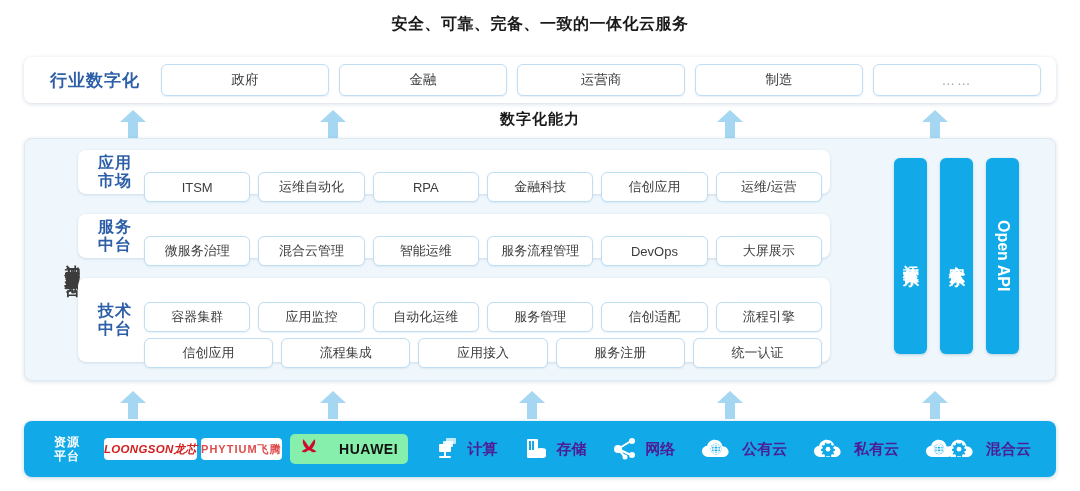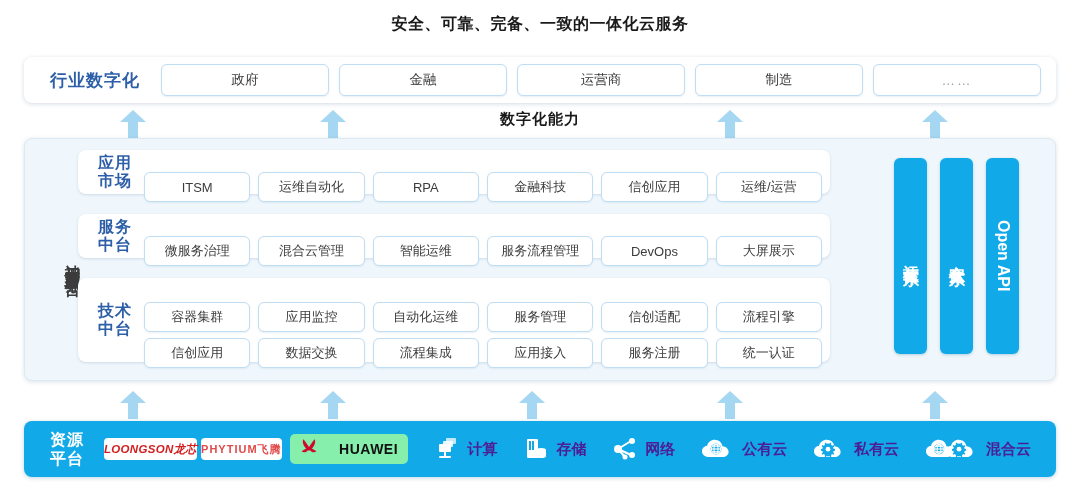--- a/index.html
+++ b/index.html
@@ -116,21 +116,21 @@
   #vbar-2{left:986px;}
 
   
   #resource{
     position:absolute;left:24px;top:421px;width:1032px;height:56px;
     background:#12a9e8;border-radius:8px;
     display:flex;align-items:center;box-sizing:border-box;padding:0 12px;
     box-shadow:0 1px 4px rgba(0,90,140,.25);
   }
   .res-label{
-    flex:0 0 62px;text-align:center;color:#fff;font-weight:bold;font-size:16px;
+    flex:0 0 62px;text-align:center;color:#fff;font-weight:bold;font-size:12px;
     line-height:1.2;letter-spacing:1px;
   }
   .logo-stack{flex:0 0 132px;display:flex;gap:4px;margin-left:6px;}
   .logo-chip{
     height:22px;background:#fff;border-radius:4px;
     display:flex;align-items:center;justify-content:center;
     font-size:11.5px;font-weight:bold;font-style:italic;color:#d22020;
     letter-spacing:.3px;white-space:nowrap;
   }
   .logo-chip.phytium{font-style:normal;color:#e04a4a;letter-spacing:1px;font-size:11px;}
@@ -219,21 +219,20 @@
     <div class="band-line">
       <div class="cell">容器集群</div>
       <div class="cell">应用监控</div>
       <div class="cell">自动化运维</div>
       <div class="cell">服务管理</div>
       <div class="cell">信创适配</div>
       <div class="cell">流程引擎</div>
     </div>
     <div class="band-line">
       <div class="cell">信创应用</div>
-      <div class="cell">数据交换</div>
       <div class="cell">流程集成</div>
       <div class="cell">应用接入</div>
       <div class="cell">服务注册</div>
       <div class="cell">统一认证</div>
     </div>
   </div>
 </div>
 
 <div class="vbar" id="vbar-0">运营体系</div>
 <div class="vbar" id="vbar-1">安全体系</div>

